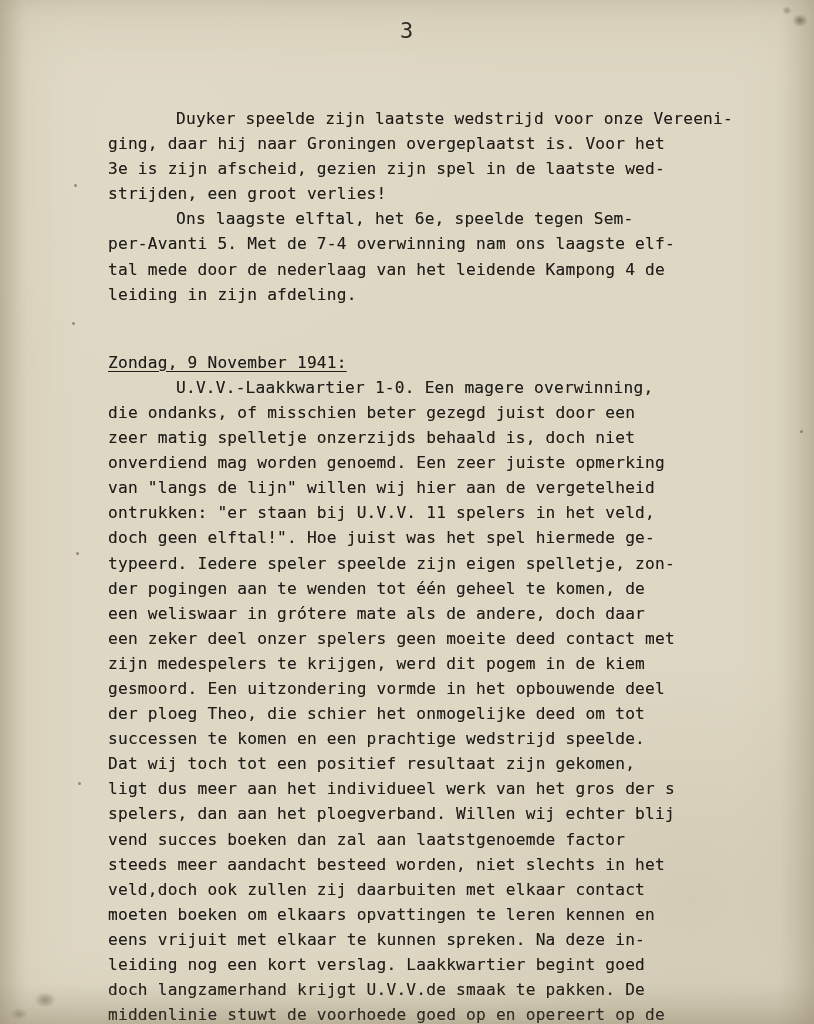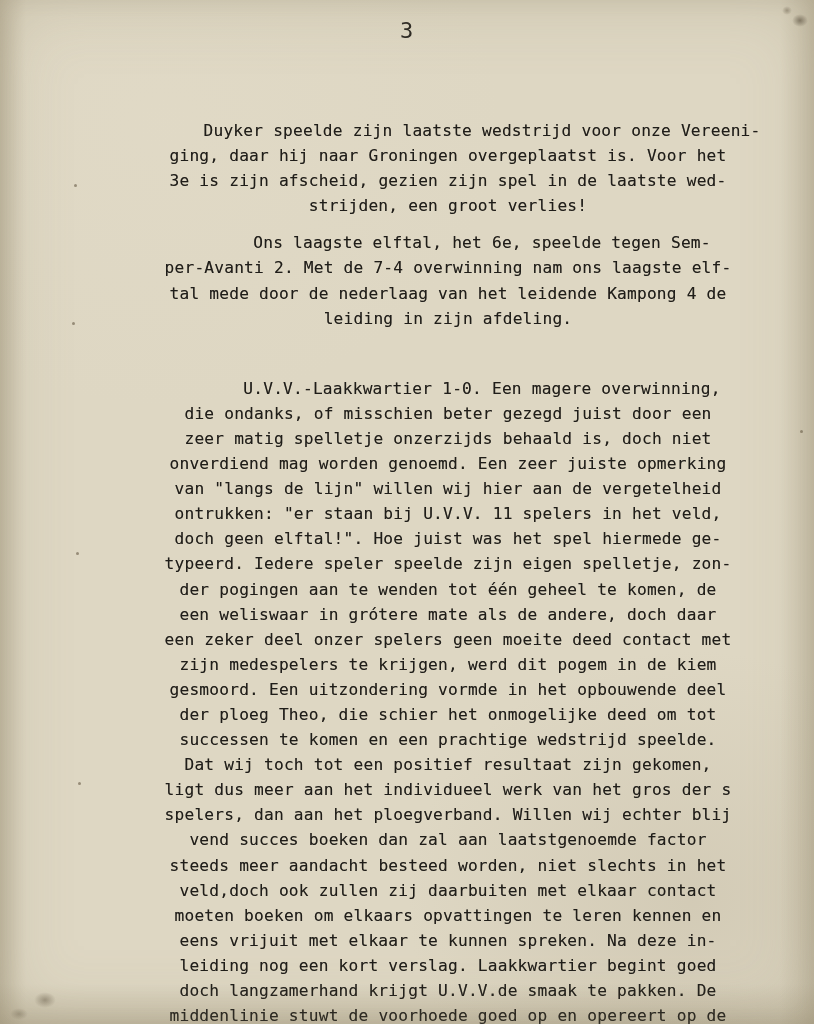--- a/index.html
+++ b/index.html
@@ -86,23 +86,22 @@
     left: 108px;
     top: 106px;
     width: 680px;
     font-size: 16.2px;
     line-height: 25.1px;
     letter-spacing: 0.2px;
     color: #1f1d19;
     text-shadow: 0 0 0.6px rgba(40,35,28,0.45);
   }
   .para {
-    margin: 12px;
+    margin: 0;
     white-space: pre-wrap;
-    text-align: center;
   }
   .para.indent { text-indent: 68px; }
   .heading {
     margin: 0;
     padding-top: 22px;
     text-decoration: underline;
     text-underline-offset: 3px;
     white-space: pre-wrap;
   }
   .gap-sm { height: 21px; }
@@ -128,24 +127,25 @@
   <div class="fleck" style="left:800px; top:430px;"></div>
 
   <div class="page-number">3</div>
 
   <div class="body-text">
     <p class="para indent">Duyker speelde zijn laatste wedstrijd voor onze Vereeni-
 ging, daar hij naar Groningen overgeplaatst is. Voor het
 3e is zijn afscheid, gezien zijn spel in de laatste wed-
 strijden, een groot verlies!</p>
     <p class="para indent">Ons laagste elftal, het 6e, speelde tegen Sem-
-per-Avanti 2. Met de 7-4 overwinning nam ons laagste elf-
+per-Avanti 5. Met de 7-4 overwinning nam ons laagste elf-
 tal mede door de nederlaag van het leidende Kampong 4 de
 leiding in zijn afdeling.</p>
     <div class="gap-sm"></div>
+    <p class="heading">Zondag, 9 November 1941:</p>
     <p class="para indent">U.V.V.-Laakkwartier 1-0. Een magere overwinning,
 die ondanks, of misschien beter gezegd juist door een
 zeer matig spelletje onzerzijds behaald is, doch niet
 onverdiend mag worden genoemd. Een zeer juiste opmerking
 van "langs de lijn" willen wij hier aan de vergetelheid
 ontrukken: "er staan bij U.V.V. 11 spelers in het veld,
 doch geen elftal!". Hoe juist was het spel hiermede ge-
 typeerd. Iedere speler speelde zijn eigen spelletje, zon-
 der pogingen aan te wenden tot één geheel te komen, de
 een weliswaar in grótere mate als de andere, doch daar

